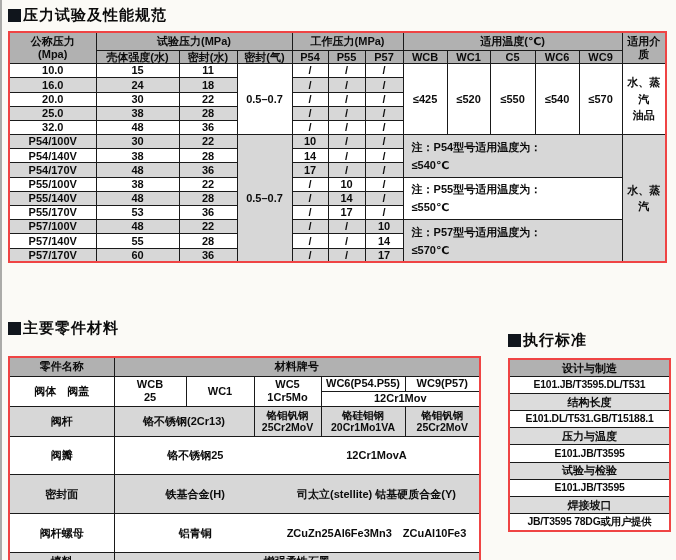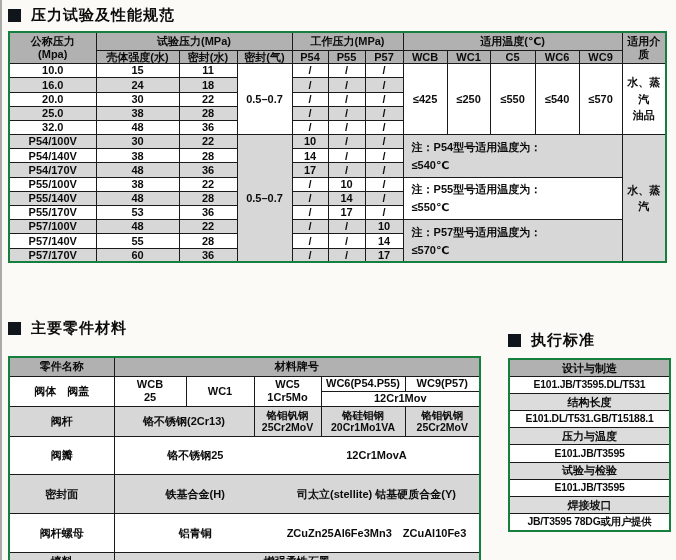--- a/index.html
+++ b/index.html
@@ -7,24 +7,24 @@
   body {
     width: 676px; height: 560px;
     background: #fbfaf6;
     font-family: "Liberation Sans", "DejaVu Sans", sans-serif;
     font-weight: 700;
     color: #0c0c0c;
   }
   .page { position: relative; width: 676px; height: 560px; overflow: hidden; }
   .scan-edge { position: absolute; left: 0; top: 0; width: 2px; height: 560px; background: #6a6a6a; opacity: .55; }
 
-  .sec-title { position: absolute; display: flex; align-items: center; gap: 10px; font-size: 15px; letter-spacing: 1px; }
+  .sec-title { position: absolute; display: flex; align-items: center; gap: 2px; font-size: 15px; letter-spacing: 1px; }
   .bullet { width: 13px; height: 13px; background: #10151c; flex: 0 0 13px; }
 
-  table { border-collapse: collapse; table-layout: fixed; position: absolute; background: #fff; border: 2px solid #15803d; padding-left: 30px; }
+  table { border-collapse: collapse; table-layout: fixed; position: absolute; background: #fff; border: 2px solid #ef4444; padding-left: 30px; }
   td {
     border: 1px solid #1a1a1a;
     text-align: center; vertical-align: middle;
     padding: 0 1px; line-height: 1.15;
     white-space: pre-line; overflow: hidden;
   }
   .hdr { background: #b1b1b1; }
 
   
   .t1 { left: 8px; top: 31px; width: 659px; font-size: 11px; }
@@ -107,21 +107,21 @@
 
     <tr class="dr">
       <td>10.0</td>
       <td>15</td>
       <td>11</td>
       <td class="w" rowspan="5">0.5–0.7</td>
       <td>/</td>
       <td>/</td>
       <td>/</td>
       <td class="w" rowspan="5">≤425</td>
-      <td class="w" rowspan="5">≤250</td>
+      <td class="w" rowspan="5">≤520</td>
       <td class="w" rowspan="5">≤550</td>
       <td class="w" rowspan="5">≤540</td>
       <td class="w" rowspan="5">≤570</td>
       <td class="w med" rowspan="5">水、蒸汽
 油品</td>
     </tr>
     <tr class="dr g">
       <td>16.0</td>
       <td>24</td>
       <td>18</td>

